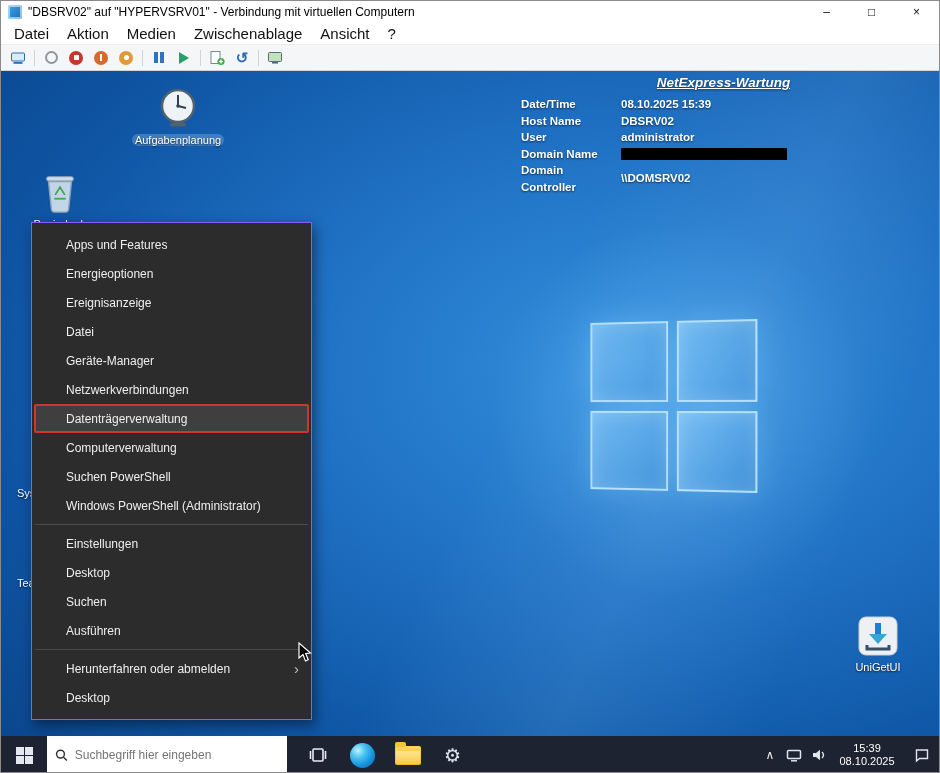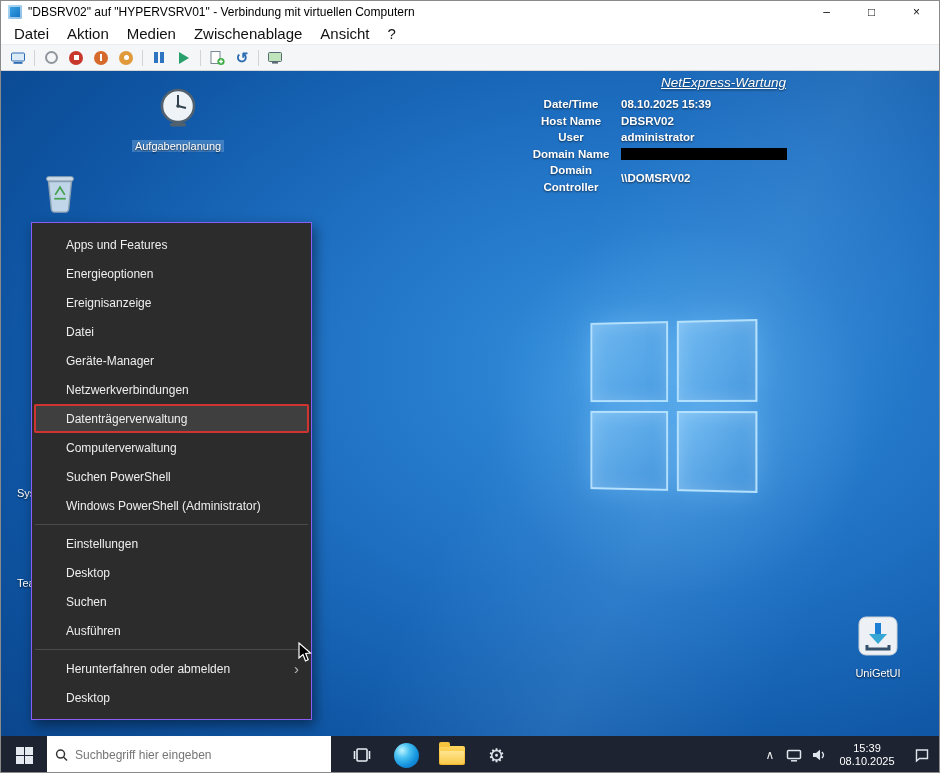--- a/index.html
+++ b/index.html
@@ -37,55 +37,55 @@
 
   .logo-glow { position:absolute; left:480px; top:160px; width:400px; height:360px;
     background:radial-gradient(circle, rgba(125,200,252,.30) 0%, rgba(125,200,252,0) 70%); }
   .winlogo { position:absolute; left:585px; top:250px; width:172px; height:170px; display:grid;
     grid-template-columns:1fr 1fr; grid-template-rows:1fr 1fr; gap:9px; transform:perspective(900px) rotateY(-14deg); }
   .winlogo .pane { background:linear-gradient(125deg, rgba(152,213,255,.55), rgba(66,148,220,.45));
     border:2px solid rgba(190,231,255,.9); box-shadow:0 0 26px rgba(130,200,255,.35), inset 0 0 18px rgba(255,255,255,.18); }
 
   
   .bginfo-title { position:absolute; left:620px; top:4px; width:205px; text-align:center; color:#fff;
-    font-weight:normal; font-style:italic; text-decoration:underline; font-size:13.5px; text-shadow:0 1px 2px rgba(0,0,0,.6); }
+    font-weight:bold; font-style:italic; text-decoration:underline; font-size:13.5px; text-shadow:0 1px 2px rgba(0,0,0,.6); }
   .bginfo-rows { position:absolute; left:520px; top:25px; color:#fff; font-size:11.5px; font-weight:bold;
     line-height:16.5px; text-shadow:0 1px 2px rgba(0,0,0,.6); }
-  .bg-row { display:flex; align-items:center;text-align:center; }
+  .bg-row { display:flex; align-items:center; }
   .bg-label { width:100px; }
   .redaction { width:166px; height:12px; background:#000; }
 
   
   .desktop-icon { position:absolute; width:84px; display:flex; flex-direction:column; align-items:center;
     color:#fff; font-size:11px; text-shadow:0 1px 2px rgba(0,0,0,.75); }
   #icon-scheduler { left:135px; top:14px; }
   #icon-recycle   { left:17px;  top:98px; }
   #icon-unigetui  { left:835px; top:543px; }
-  .icon-label { margin-top:9px; white-space:nowrap; }
+  .icon-label { margin-top:3px; white-space:nowrap;border-radius:6px; }
   .icon-label.sel { background:rgba(105,160,215,.5); padding:0 3px; }
   .partial-label { position:absolute; color:#fff; font-size:11px; text-shadow:0 1px 2px rgba(0,0,0,.75); }
   #partial-sys { left:16px; top:416px; }
   #partial-tea { left:16px; top:506px; }
 
   
   .context-menu { position:absolute; left:30px; top:221px; width:281px; background:#2c2c2c;
     border:1px solid #8b5cf6; padding:7px 2px; z-index:60; box-shadow:3px 5px 12px rgba(0,0,0,.45); }
   .cm-item { height:29px; display:flex; align-items:center; padding:0 10px 0 32px; color:#eeeeee; font-size:12px; }
   .cm-item.highlighted { background:#3f3f3f; box-shadow:inset 0 0 0 2px #cf3430; border-radius:2px; }
   .cm-sep { height:1px; background:#4a4a4a; margin:4px 1px; }
   .cm-spacer { flex:1; }
   .cm-chevron { color:#bdbdbd; font-size:15px; }
 
   
   .taskbar { position:absolute; left:0; bottom:0; width:940px; height:38px; background:#1d2330;
     display:flex; align-items:stretch; z-index:40; }
   .tb-start { width:46px; display:flex; align-items:center; justify-content:center; }
   .startlogo { display:grid; grid-template-columns:8px 8px; grid-template-rows:8px 8px; gap:1px; }
   .startlogo div { background:#e4e9f0; }
-  .search-box { width:284px; background:#ffffff; display:flex; align-items:center; padding:0 8px; gap:7px; }
+  .search-box { width:240px; background:#ffffff; display:flex; align-items:center; padding:0 8px; gap:7px; }
   .search-box input { border:none; outline:none; font-size:12px; color:#444; width:100%; background:transparent; font-family:inherit; }
   .tb-btn { width:45px; display:flex; align-items:center; justify-content:center; }
   .tb-group { display:flex; margin-left:8px; }
   .edge-circle { width:25px; height:25px; border-radius:50%;
     background:radial-gradient(circle at 32% 30%, #bdf3ff 0%, #4cc3f2 30%, #1593dd 62%, #0a5fb8 100%); }
   .folder { width:26px; height:19px; position:relative; background:linear-gradient(#ffd75e,#f2b42a); border-radius:2px; }
   .folder::before { content:""; position:absolute; top:-4px; left:0; width:11px; height:5px; background:#f6c33e; border-radius:2px 2px 0 0; }
   .folder::after { content:""; position:absolute; left:1px; right:1px; bottom:1px; top:5px; background:linear-gradient(#ffe690,#f8c94a); border-radius:1px; }
   .gear-glyph { font-size:19px; color:#dfe5ec; line-height:1; }
   .tray { margin-left:auto; display:flex; align-items:center; }

